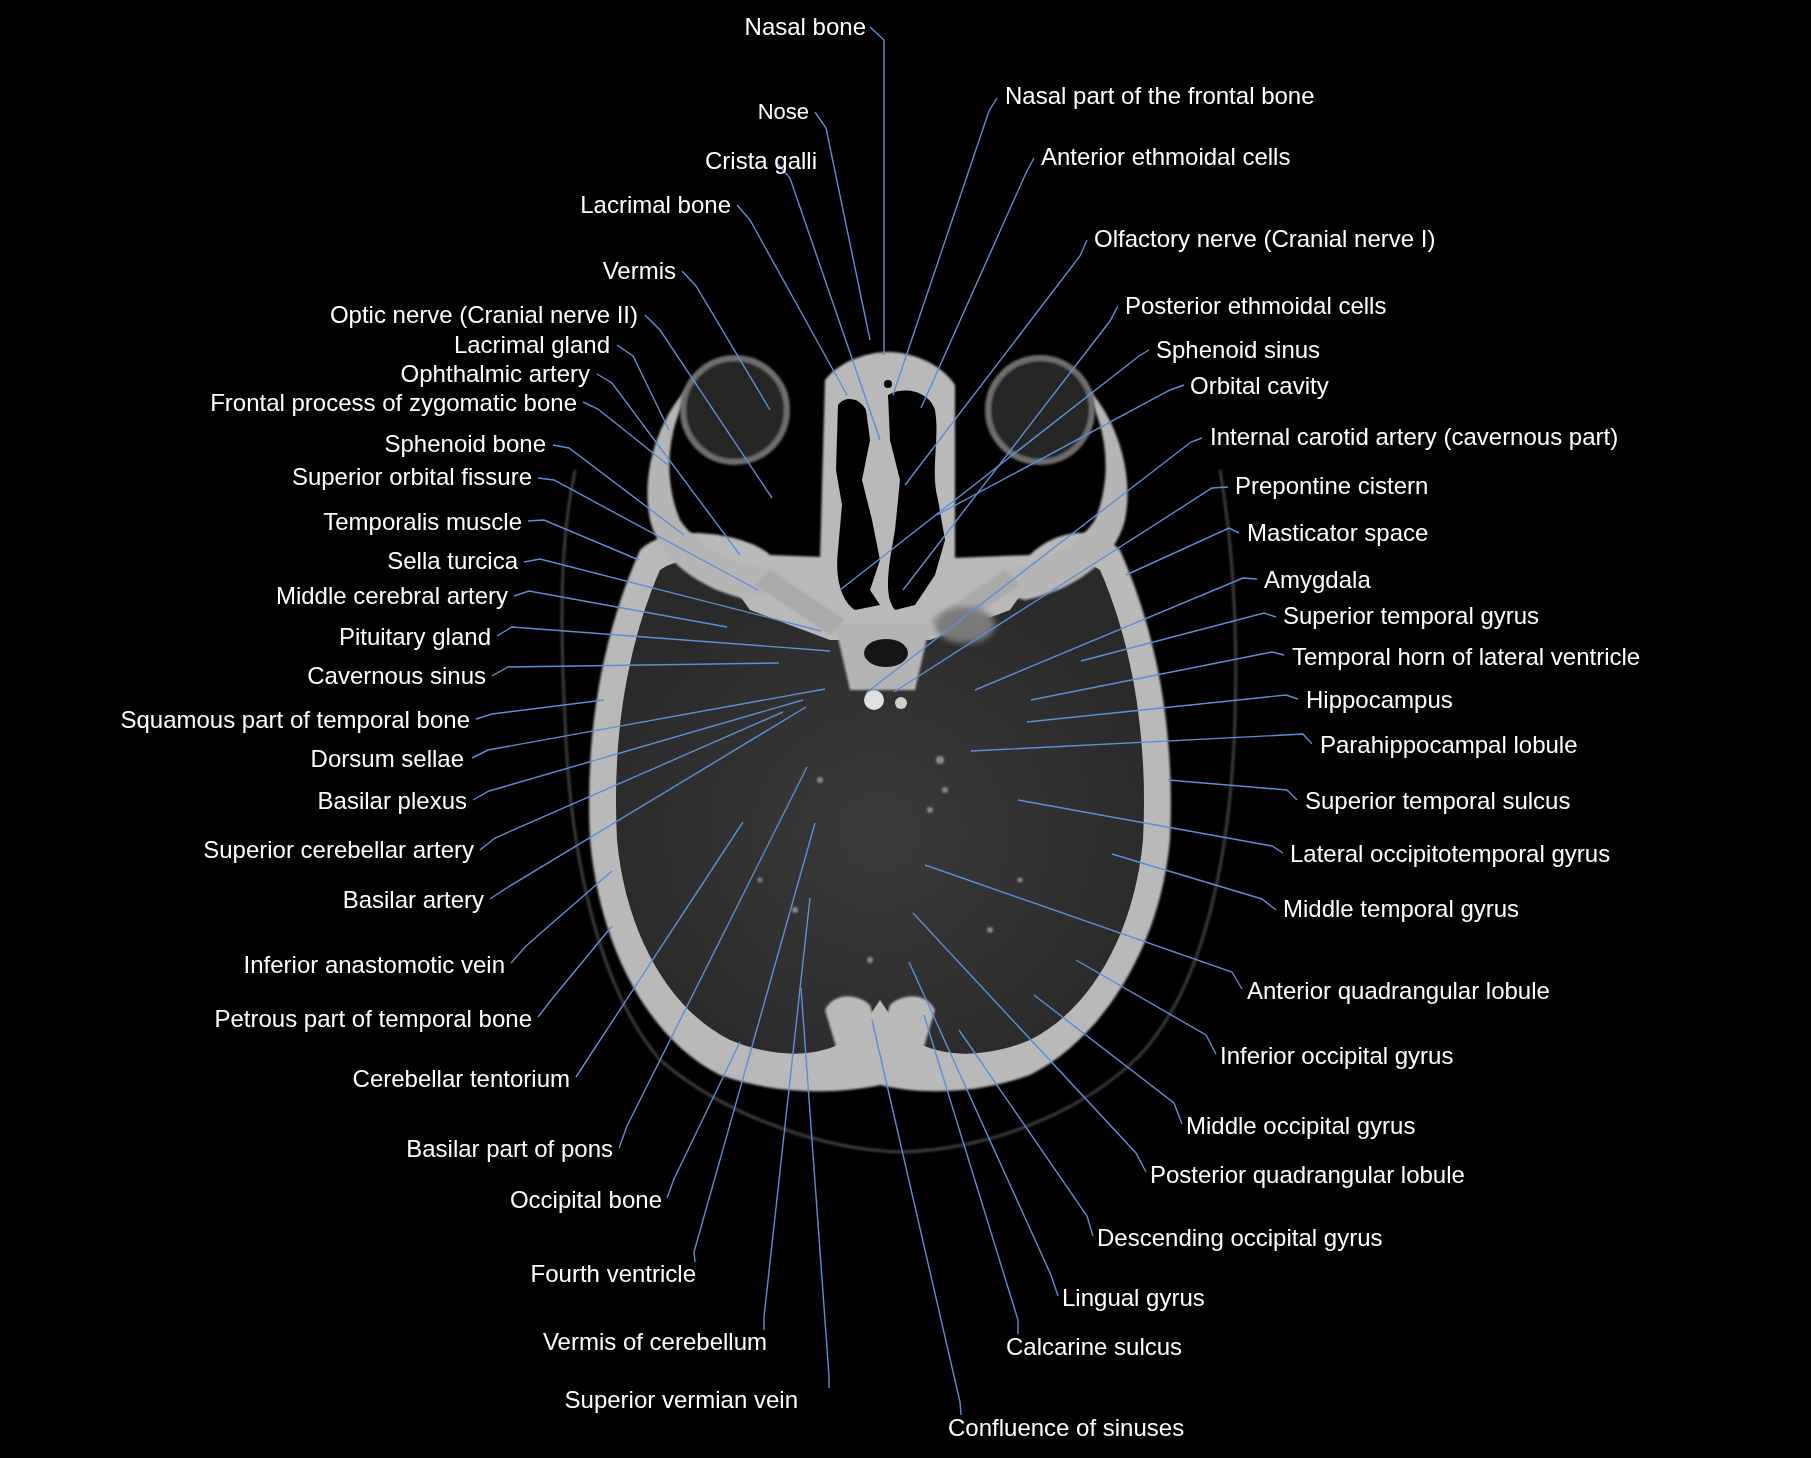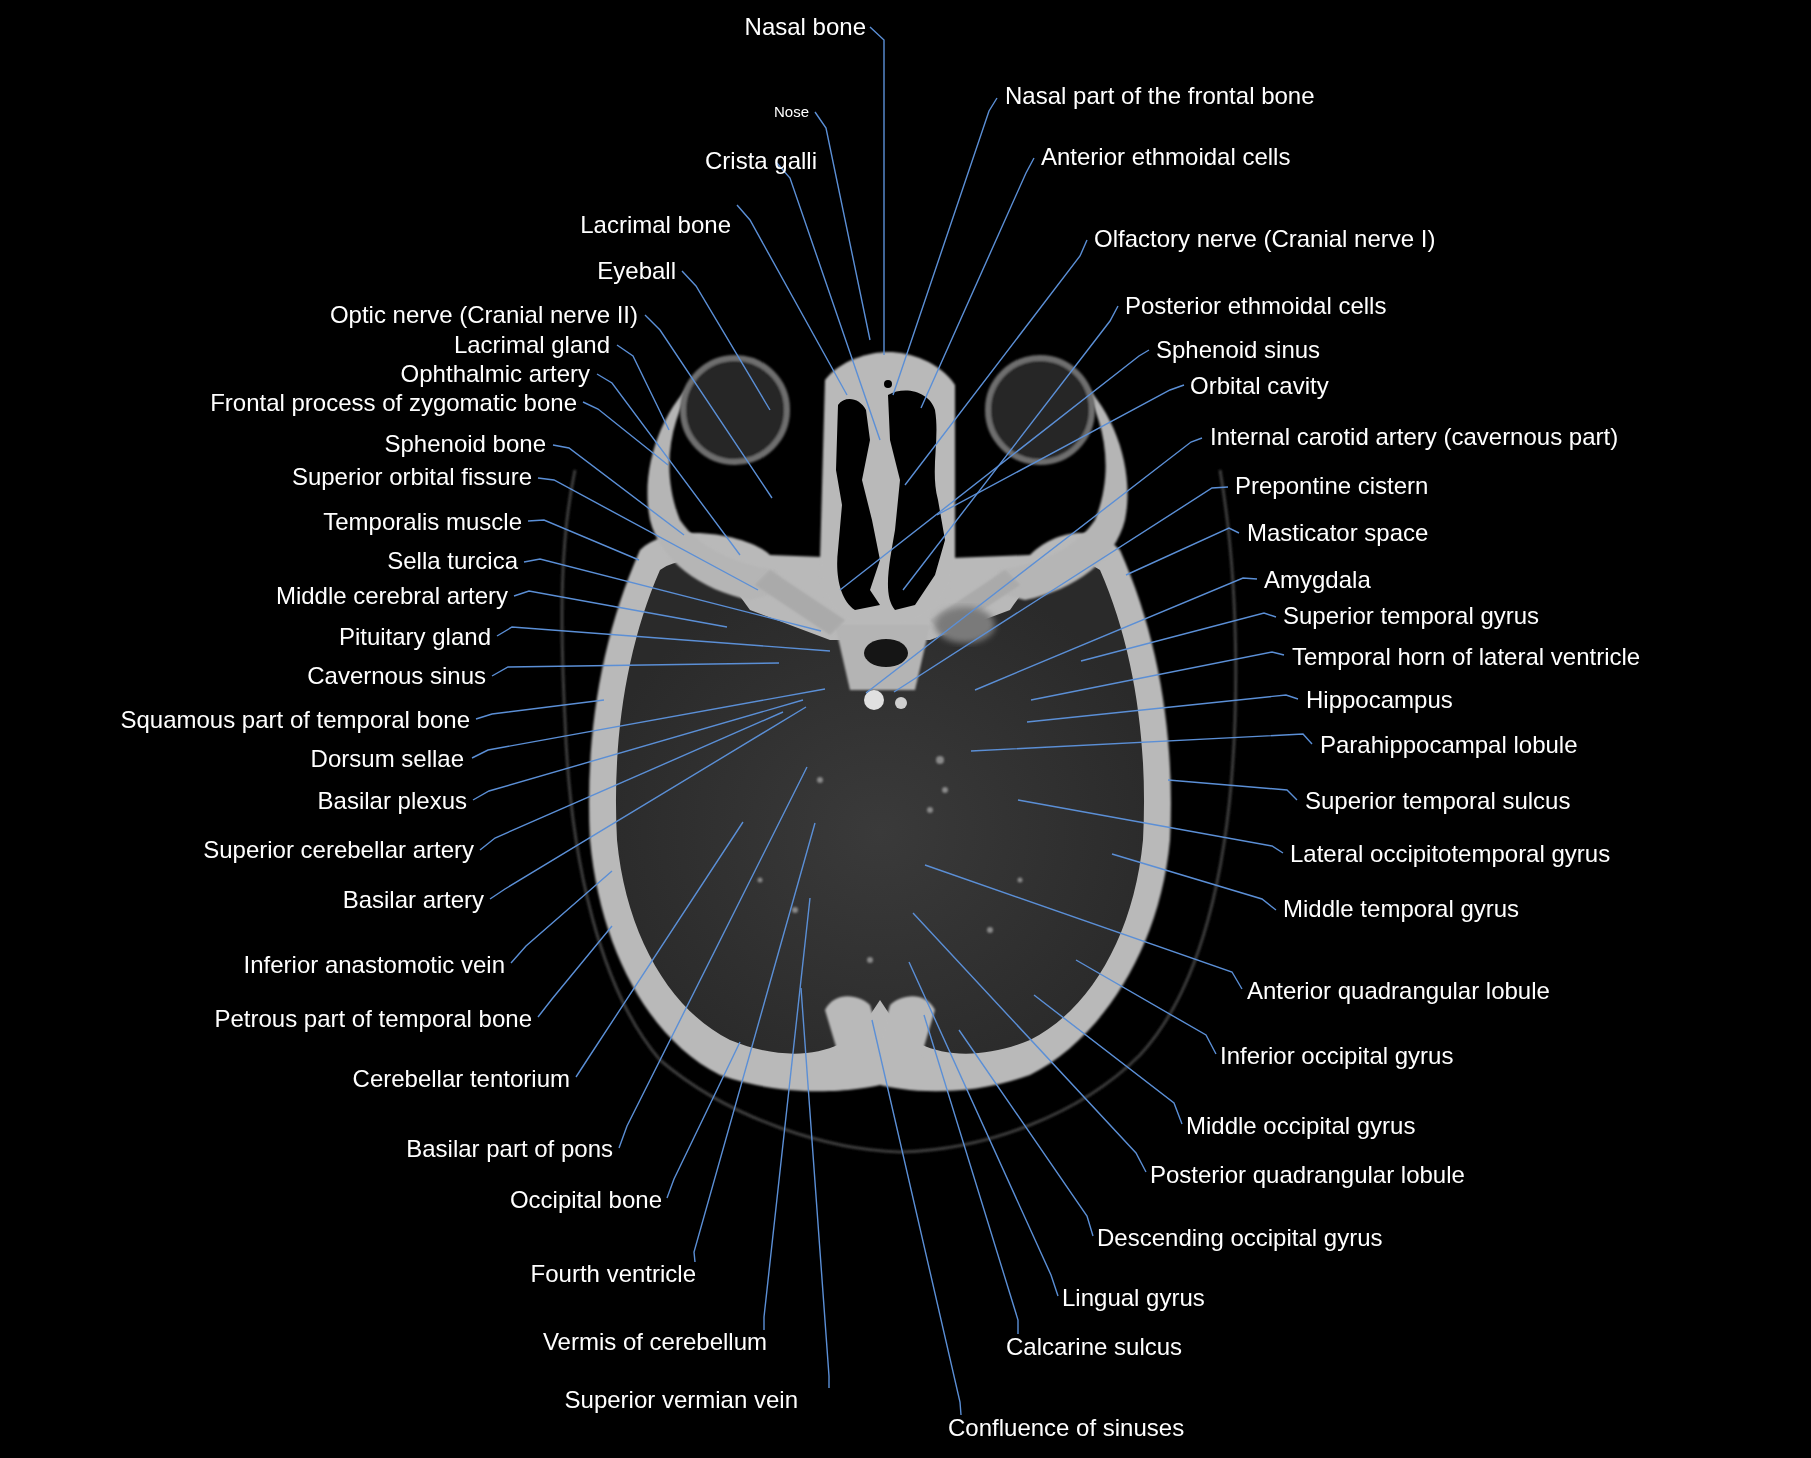--- a/index.html
+++ b/index.html
@@ -3,21 +3,21 @@
 <meta charset="utf-8">
 <style>
   html, body { margin:0; padding:0; background:#000; }
   body { width:1811px; height:1458px; position:relative; overflow:hidden;
          font-family:"Liberation Sans", sans-serif; }
   #stage { position:absolute; left:0; top:0; width:1811px; height:1440px; }
   svg.ct { position:absolute; left:0; top:0; }
   .lbl { position:absolute; color:#fff; font-size:24px; line-height:28px; white-space:nowrap;
          font-family:"Liberation Sans", sans-serif; }
   .lbl.r { text-align:right; transform:translateX(-100%); }
-  .lbl.small { font-size:15px; }
+  .lbl.small { font-size:22px; }
 </style>
 </head>
 <body>
 
 <div id="stage">
 
   <svg class="ct" width="1811" height="1458" viewBox="0 0 1811 1458">
     <defs>
       <radialGradient id="brainGrad" cx="50%" cy="55%" r="55%">
         <stop offset="0%" stop-color="#3a3a3a"></stop>
@@ -137,22 +137,22 @@
         <polyline points="1058,1296 1051,1275 909,962"></polyline>
         <polyline points="1018,1334 1018,1320 924,1015"></polyline>
         <polyline points="961,1415 960,1402 872,1020"></polyline>
       </g>
   </svg>
 
   <div id="labels-left">
       <div class="lbl r" style="left: 866px; top: 13px;">Nasal bone</div>
       <div class="lbl r small" style="left: 809px; top: 98px;">Nose</div>
       <div class="lbl r" style="left: 770px; top: 147px; margin-left: 47px;">Crista galli</div>
-      <div class="lbl r" style="left: 731px; top: 191px; margin-top: 20px;">Lacrimal bone</div>
-      <div class="lbl r" style="left: 676px; top: 257px;">Eyeball</div>
+      <div class="lbl r" style="left: 731px; top: 191px;">Lacrimal bone</div>
+      <div class="lbl r" style="left: 676px; top: 257px;">Vermis</div>
       <div class="lbl r" style="left: 638px; top: 301px;">Optic nerve (Cranial nerve II)</div>
       <div class="lbl r" style="left: 610px; top: 331px;">Lacrimal gland</div>
       <div class="lbl r" style="left: 590px; top: 360px;">Ophthalmic artery</div>
       <div class="lbl r" style="left: 577px; top: 389px;">Frontal process of zygomatic bone</div>
       <div class="lbl r" style="left: 546px; top: 430px;">Sphenoid bone</div>
       <div class="lbl r" style="left: 532px; top: 463px;">Superior orbital fissure</div>
       <div class="lbl r" style="left: 522px; top: 508px;">Temporalis muscle</div>
       <div class="lbl r" style="left: 518px; top: 547px;">Sella turcica</div>
       <div class="lbl r" style="left: 508px; top: 582px;">Middle cerebral artery</div>
       <div class="lbl r" style="left: 491px; top: 623px;">Pituitary gland</div>

